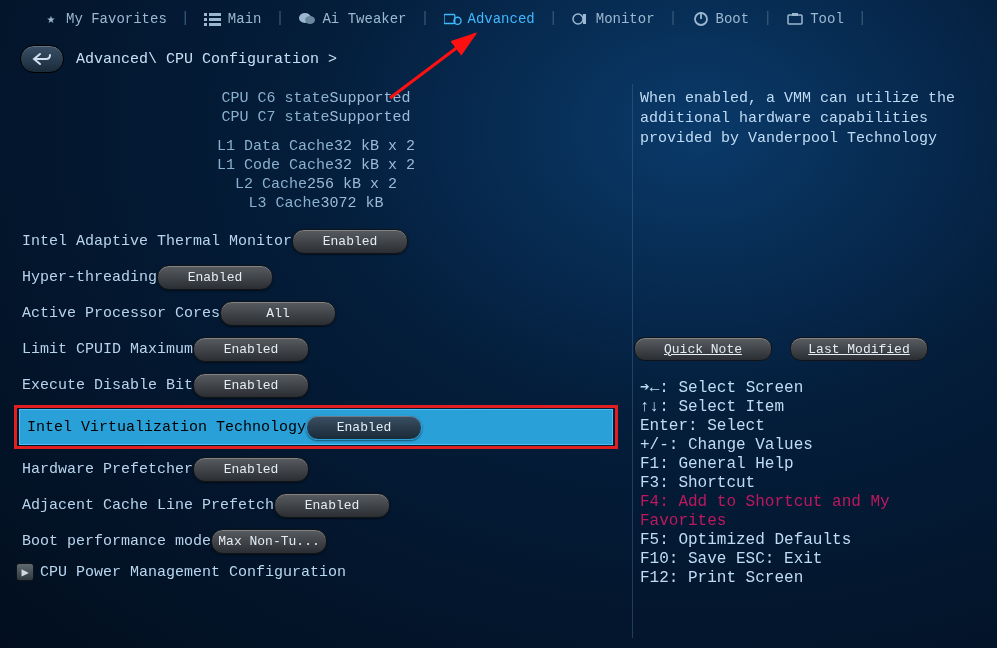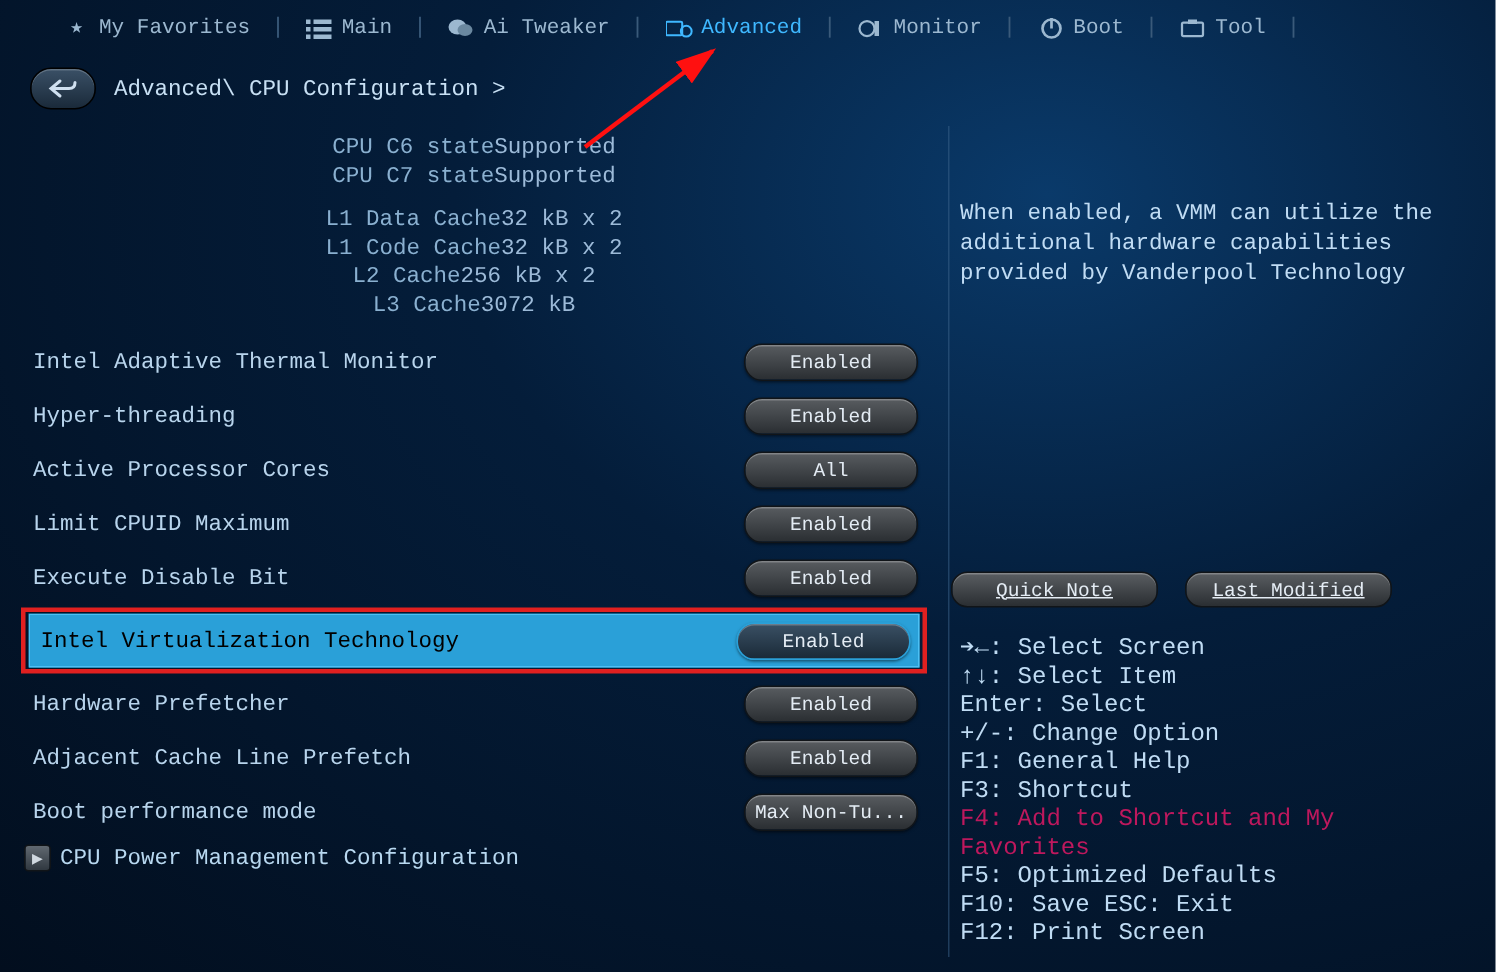--- a/index.html
+++ b/index.html
@@ -48,37 +48,37 @@
   box-shadow: inset 0 1px 0 rgba(255,255,255,0.2);
 }
 .breadcrumb { color: #c8e0f4; font-size: 15px; }
 
 .main-area {
   display: flex;
   padding: 4px 14px 8px 14px;
   gap: 12px;
 }
 .left-panel { width: 604px; }
-.right-panel { width: 352px; padding-left: 4px; margin-top: 44px; }
+.right-panel { width: 352px; padding-left: 4px; }
 
 .info-rows { padding: 2px 8px 8px 8px; }
 .info-row {
   display: flex;
   justify-content: center;
   line-height: 19px;
   color: #8ab0d0;
 }
 .info-row .val { color: #9cbad8; white-space: pre; }
 .info-gap { height: 10px; }
 
 .setting-list { padding-top: 2px; }
 .setting-row {
   display: flex;
   align-items: center;
-  justify-content: space-between;
+  justify-content: flex-start;
   padding: 5px 6px 5px 8px;
   min-height: 36px;
 }
 .setting-row .lbl { color: #b8d4ec; }
 .setting-row.selected {
   background: #2aa0d8;
   box-shadow: inset 0 0 0 1px #4cc0f4;
 }
 .setting-row.selected .lbl { color: #000000; }
 
@@ -324,21 +324,21 @@
     <div class="help-text">When enabled, a VMM can utilize the additional hardware capabilities provided by Vanderpool Technology</div>
     <div class="help-sep"></div>
     <div class="quick-row">
       <button class="quick-btn">Quick Note</button>
       <button class="quick-btn">Last Modified</button>
     </div>
     <div class="key-list">
       <div>➔←: Select Screen</div>
       <div>↑↓: Select Item</div>
       <div>Enter: Select</div>
-      <div>+/-: Change Option</div>
+      <div>+/-: Change Values</div>
       <div>F1: General Help</div>
       <div>F3: Shortcut</div>
       <div class="hl">F4: Add to Shortcut and My Favorites</div>
       <div>F5: Optimized Defaults</div>
       <div>F10: Save  ESC: Exit</div>
       <div>F12: Print Screen</div>
     </div>
   </div>
 </div>
 

